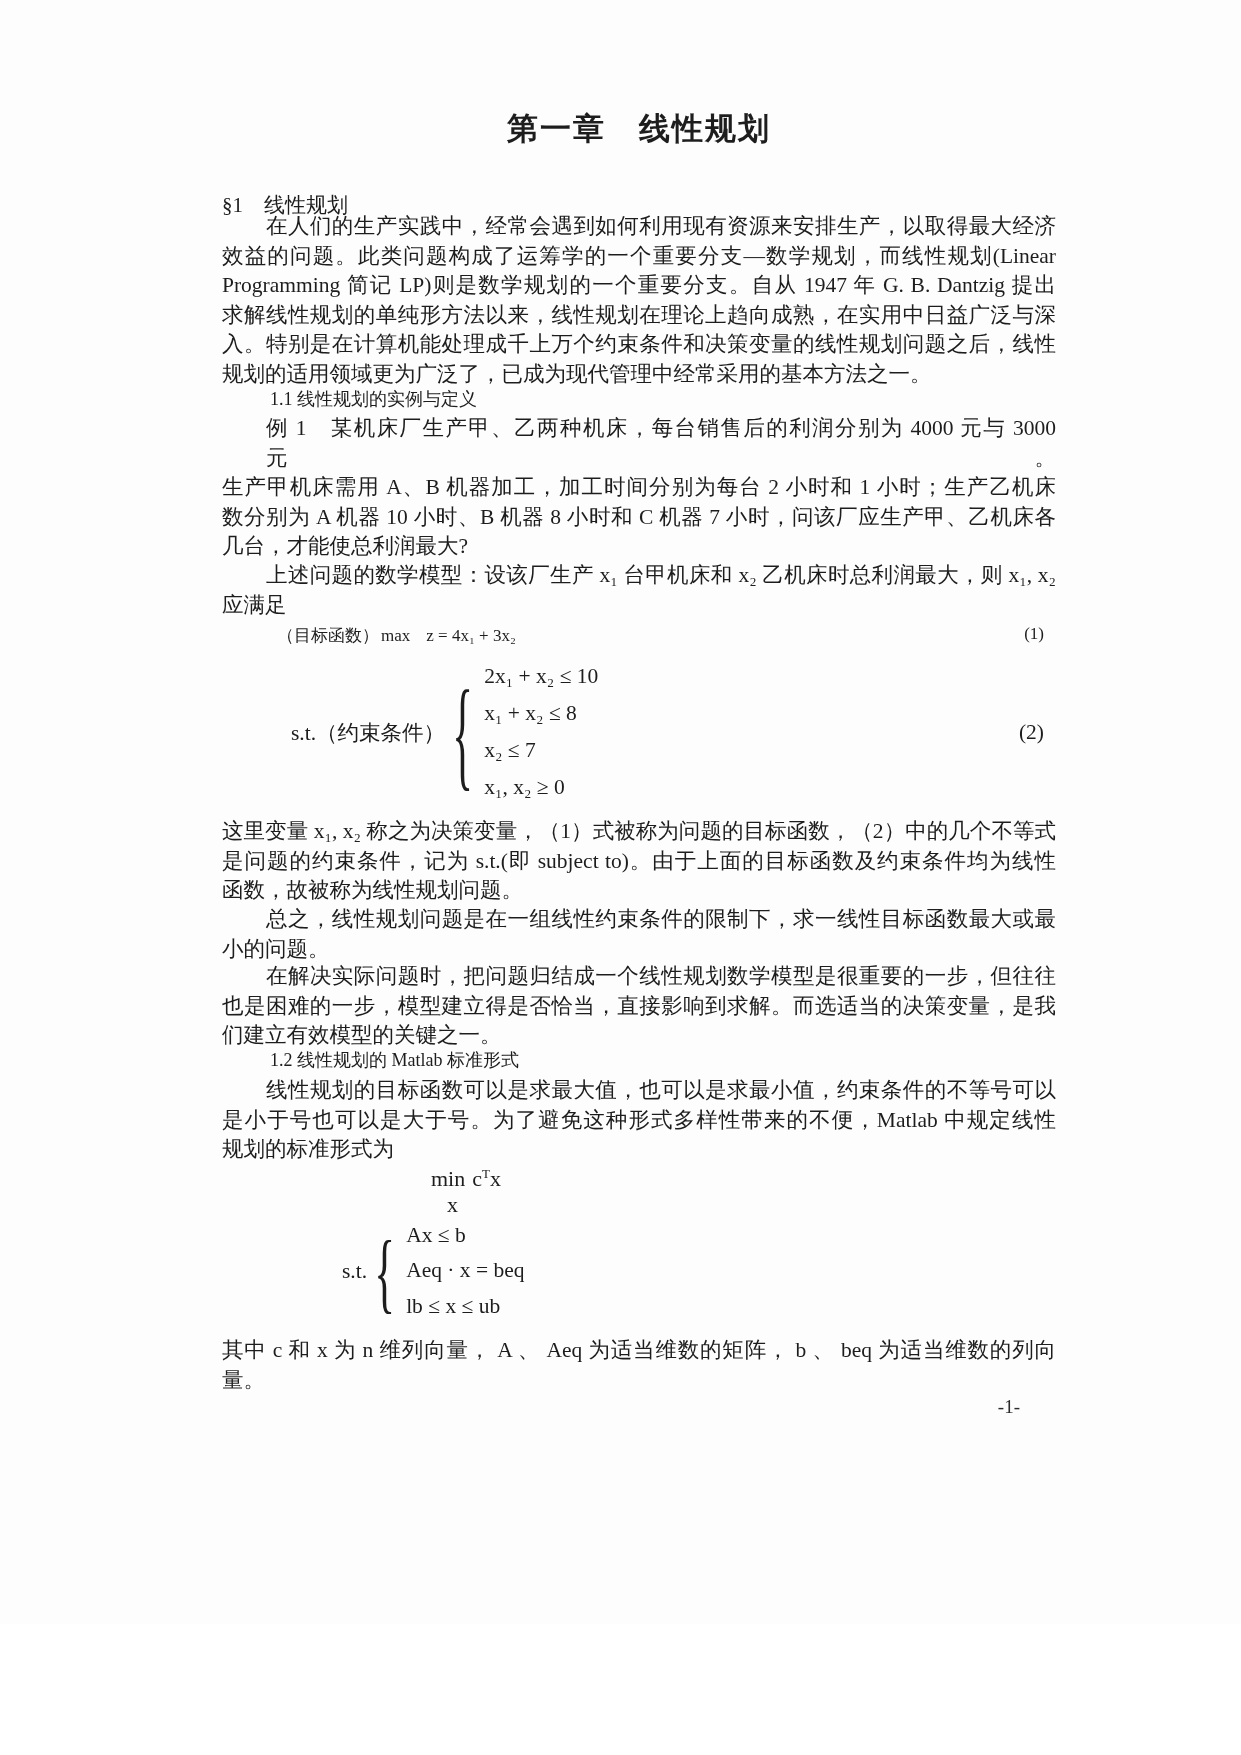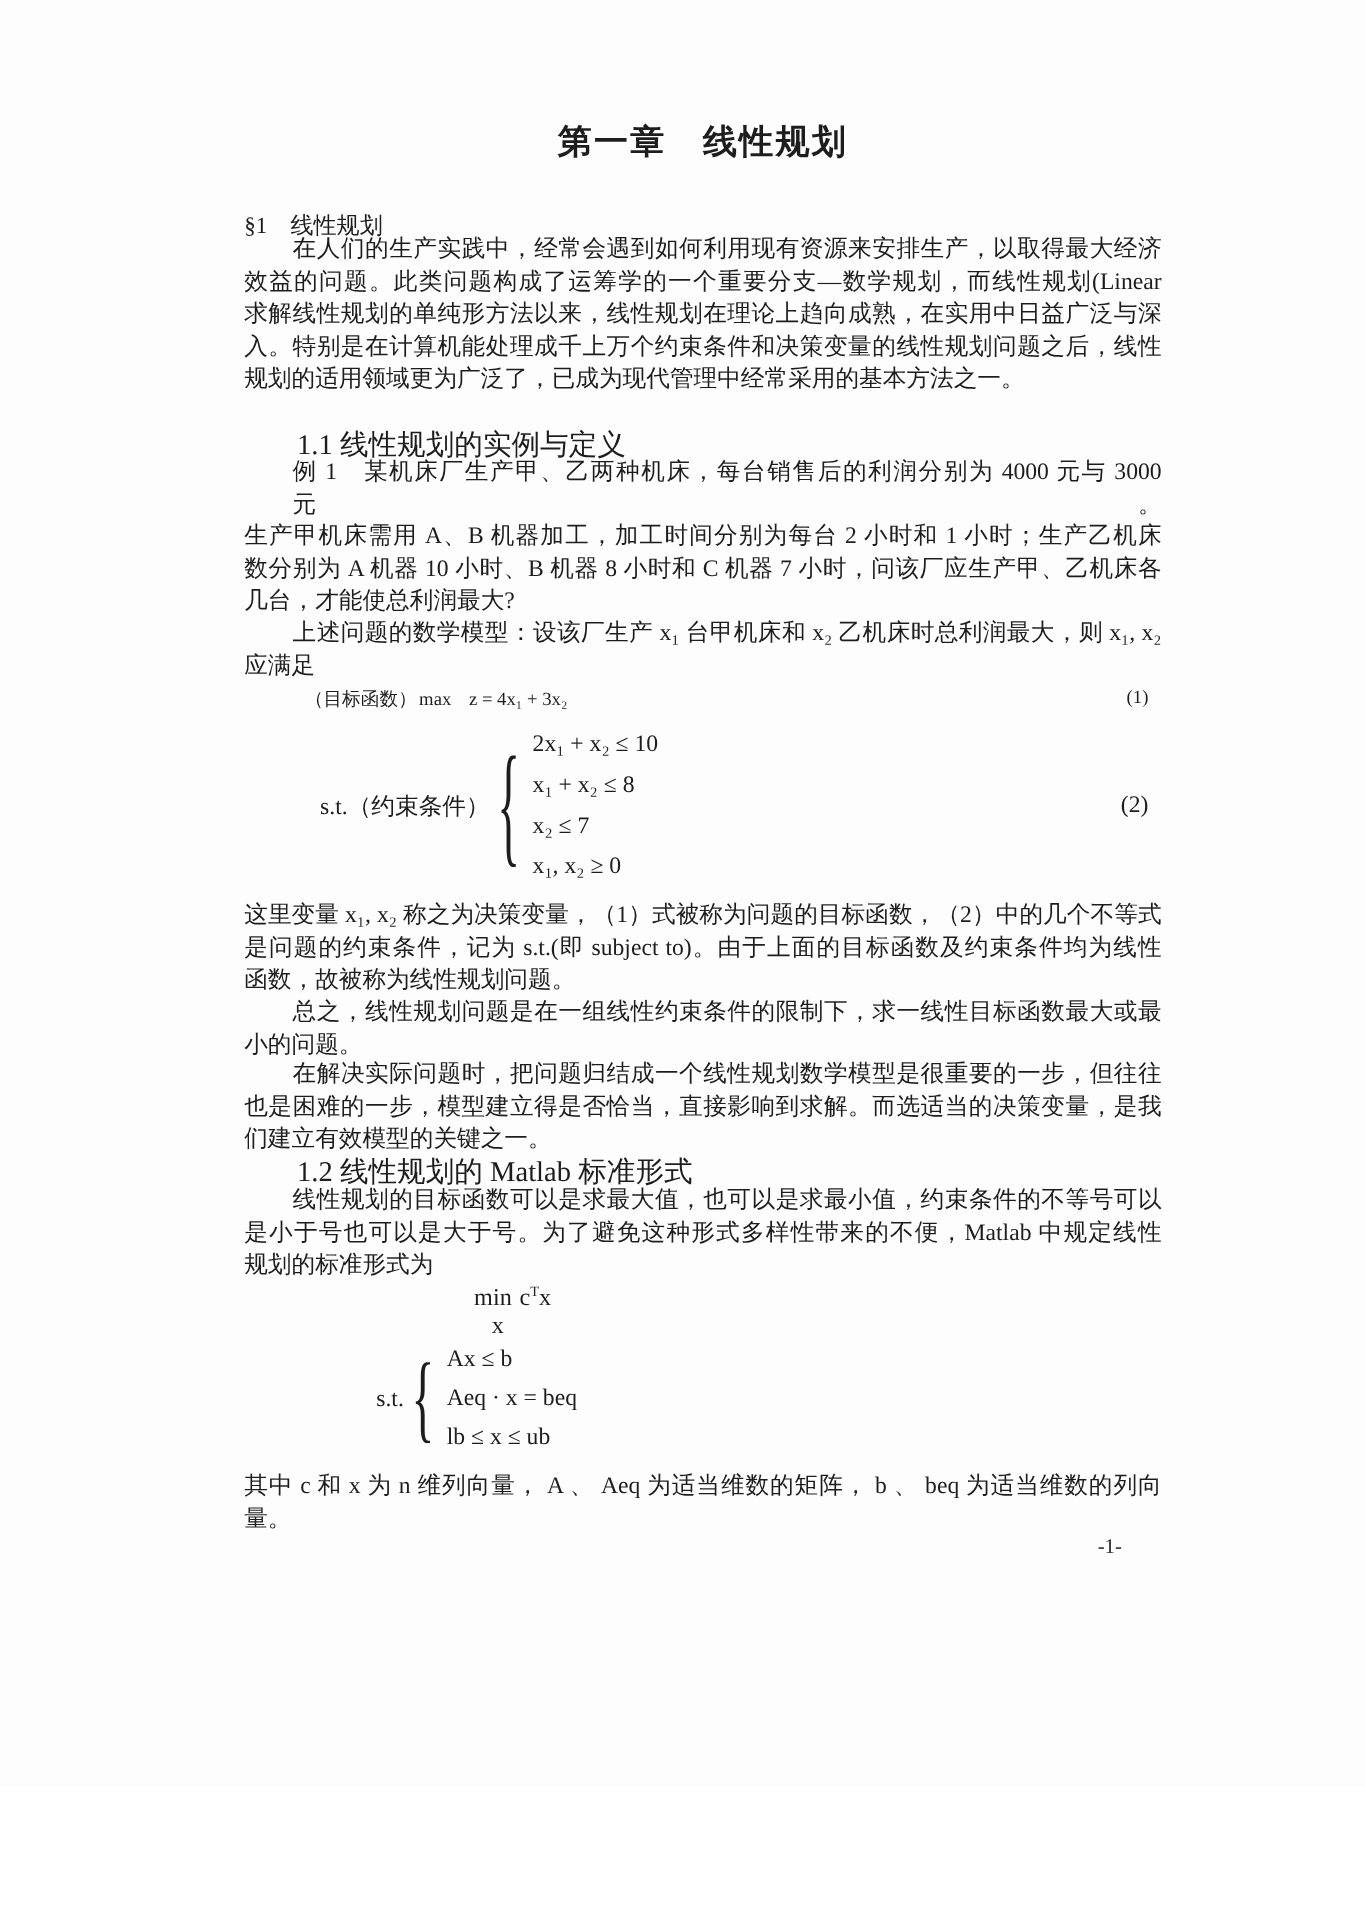--- a/index.html
+++ b/index.html
@@ -3,21 +3,21 @@
 <meta charset="utf-8">
 <style>
   html,body{margin:0;padding:0;background:#ffffff;}
   .page{
     position:relative;width:1241px;height:1624px;background:#fdfdfd;overflow:hidden;
     font-family:"Liberation Serif","DejaVu Serif",serif;color:#1d1d1d;
   }
   .abs{position:absolute;left:222px;width:834px;}
   .title{top:108px;text-align:center;font-size:31px;font-weight:bold;letter-spacing:2px;}
   .sec-h{top:191px;font-size:21px;}
-  .sub-h{font-size:26px;padding-left:48px;}
+  .sub-h{font-size:18px;padding-left:48px;}
   .para .bline{
     font-size:21.5px;line-height:29.5px;
     text-align:justify;text-align-last:justify;text-justify:inter-character;
   }
   .para .bline:last-child{text-align-last:auto;}
   .para[data-indent] .bline:first-child{padding-left:44px;}
   
   .eq1{top:624px;font-size:17px;}
   .eq1 .lead{padding-left:55px;}
   .eq1 .op{margin-left:2px;margin-right:16px;}
@@ -48,20 +48,21 @@
 
 <div class="page">
 
   <div class="abs title">第一章　线性规划</div>
 
   <div class="abs sec-h">§1　线性规划</div>
 
   <div class="abs para" style="top:212px" data-indent="">
       <div class="bline">在人们的生产实践中，经常会遇到如何利用现有资源来安排生产，以取得最大经济</div>
       <div class="bline">效益的问题。此类问题构成了运筹学的一个重要分支—数学规划，而线性规划(Linear</div>
+      <div class="bline">Programming 简记 LP)则是数学规划的一个重要分支。自从 1947 年 G. B. Dantzig 提出</div>
       <div class="bline">求解线性规划的单纯形方法以来，线性规划在理论上趋向成熟，在实用中日益广泛与深</div>
       <div class="bline">入。特别是在计算机能处理成千上万个约束条件和决策变量的线性规划问题之后，线性</div>
       <div class="bline">规划的适用领域更为广泛了，已成为现代管理中经常采用的基本方法之一。</div>
     </div>
 
   <div class="abs sub-h" style="top:387px">1.1  线性规划的实例与定义</div>
 
   <div class="abs para" style="top:414px" data-indent="">
       <div class="bline">例 1　某机床厂生产甲、乙两种机床，每台销售后的利润分别为 4000 元与 3000 元。</div>
       <div class="bline">生产甲机床需用 A、B 机器加工，加工时间分别为每台 2 小时和 1 小时；生产乙机床</div>

